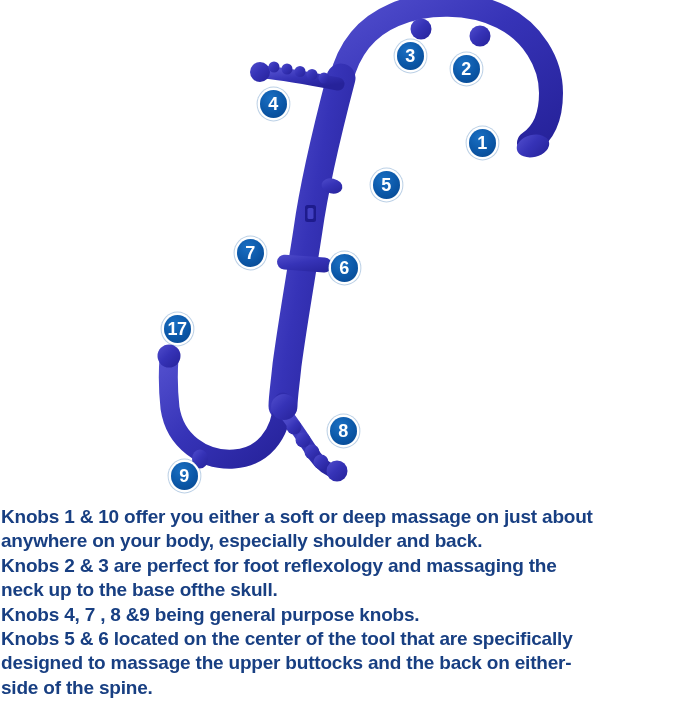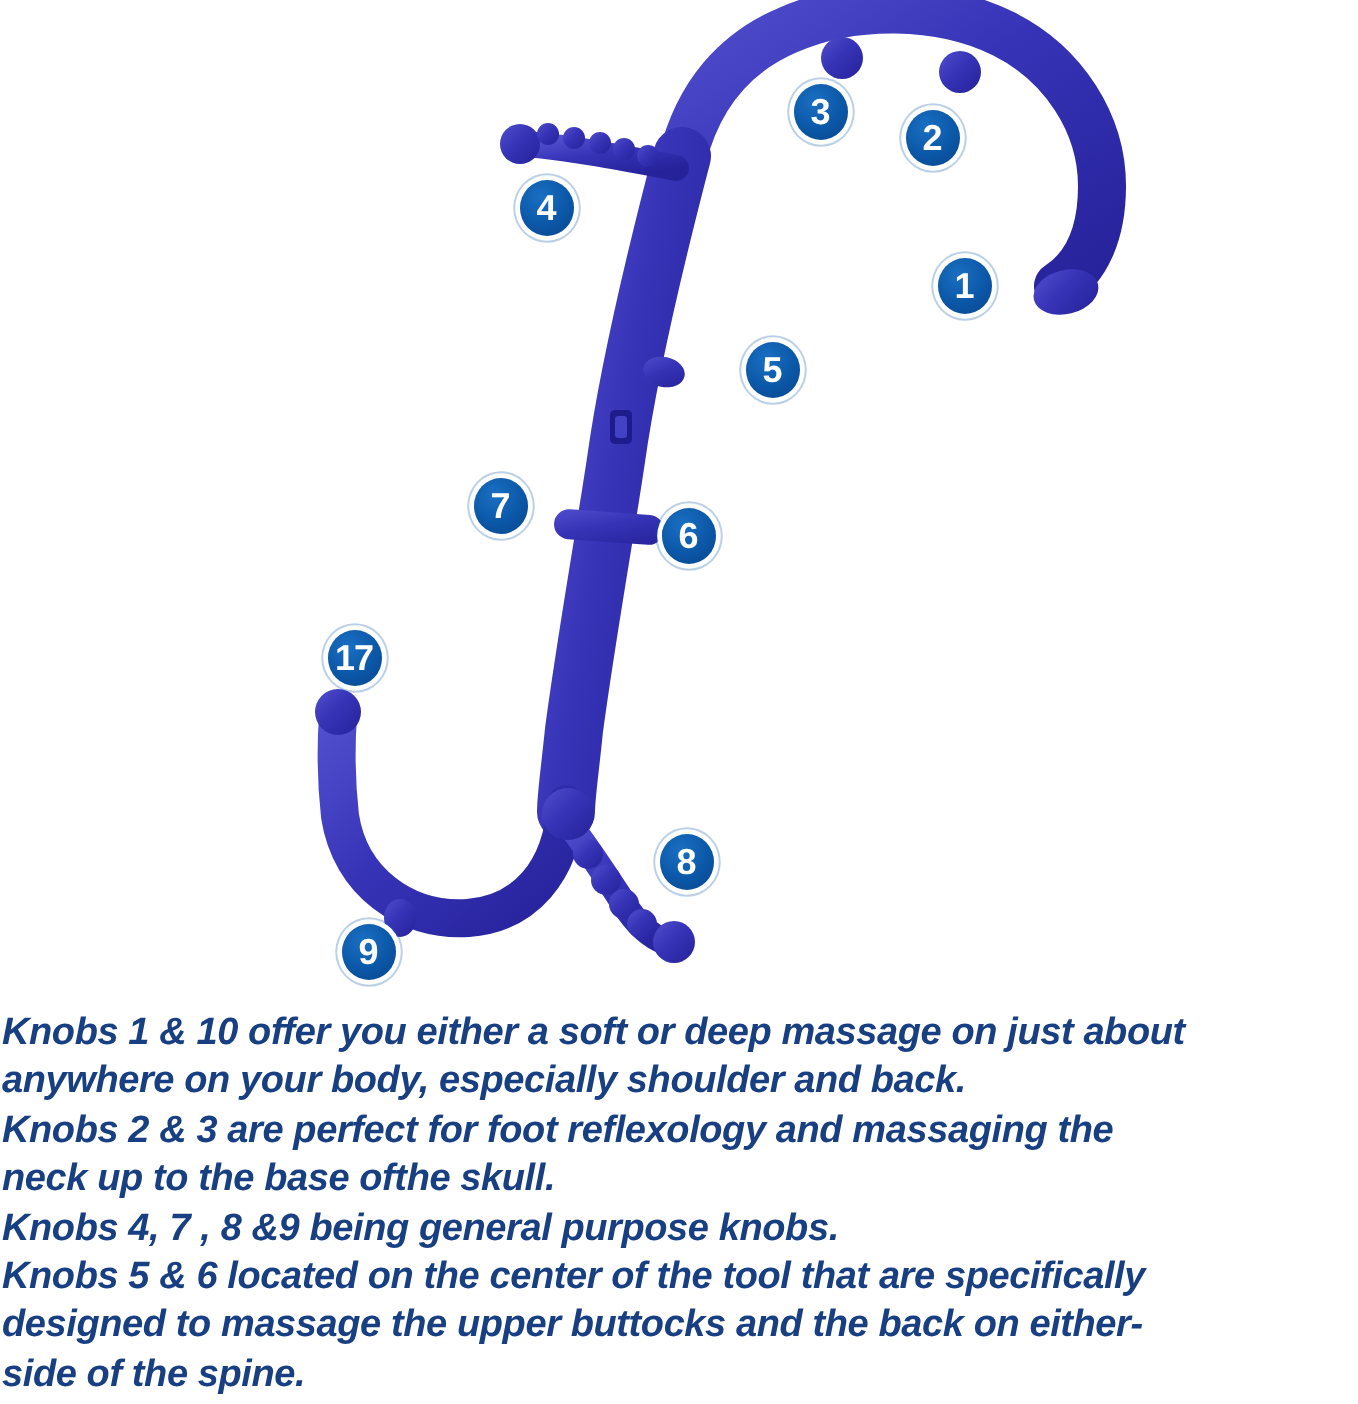--- a/index.html
+++ b/index.html
@@ -18,21 +18,21 @@
     letter-spacing:-0.5px;
     box-shadow:0 0 0 2.4px #ffffff, 0 0 0 3.4px rgba(11,87,167,.28);
     z-index:5;
   }
   .desc{
     position:absolute;left:1px;top:505px;width:678px;
     color:var(--text-blue,#183f82);
     font-weight:bold;font-size:19px;line-height:24.4px;letter-spacing:-0.2px;
     white-space:pre;
   }
-  .desc .line{height:24.4px;font-style:italic;}
+  .desc .line{height:24.4px;}
 </style>
 </head>
 <body style="background: rgb(255, 255, 255);">
 
 <div class="stage">
 
   <svg class="tool-svg" width="679" height="510" viewBox="0 0 679 510">
     <defs>
       <linearGradient id="tg" x1="0" y1="0" x2="1" y2="1">
         <stop id="tg-stop-light" offset="0" stop-color="#514ecd"></stop>

